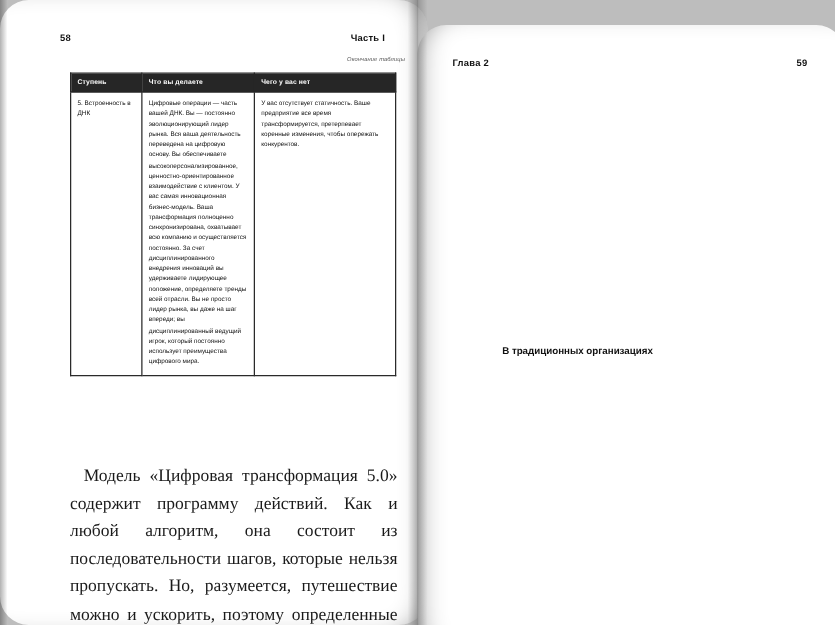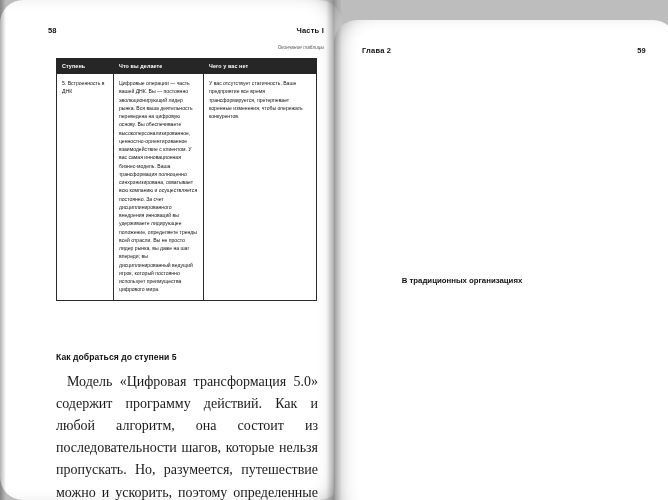--- a/index.html
+++ b/index.html
@@ -38,21 +38,21 @@
   .edge.l { left:0;  background: linear-gradient(to right, rgba(0,0,0,.30), rgba(0,0,0,0)); }
   .edge.r { right:0; background: linear-gradient(to left,  rgba(0,0,0,.30), rgba(0,0,0,0)); }
 
   
   .runhead {
     position: absolute; top: 26px;
     font-size: 7.5px; font-weight: bold; letter-spacing: .2px;
     color: #111;
   }
   .left  .runhead.folio { left: 48px; }
-  .left  .runhead.title { right: 18px; font-weight: bold; }
+  .left  .runhead.title { right: 34px; font-weight: bold; }
   .right .runhead.title { left: 28px; }
   .right .runhead.folio { right: 30px; }
 
   
   .tbl-caption {
     position: absolute; right: 18px; top: 45px;
     font-size: 4.6px; color: #555; font-style: italic;
     letter-spacing: .1px;
   }
   table.steps {
@@ -137,21 +137,20 @@
       </thead>
       <tbody>
         <tr>
           <td class="c-step">5. Встроенность в ДНК</td>
           <td>Цифровые операции — часть вашей ДНК. Вы — постоянно эволюционирующий лидер рынка. Вся ваша деятельность переведена на цифровую основу. Вы обеспечиваете высокоперсонализированное, ценностно-ориентированное взаимодействие с клиентом. У вас самая инновационная бизнес-модель. Ваша трансформация полноценно синхронизирована, охватывает всю компанию и осуществляется постоянно. За счет дисциплинированного внедрения инноваций вы удерживаете лидирующее положение, определяете тренды всей отрасли. Вы не просто лидер рынка, вы даже на шаг впереди; вы дисциплинированный ведущий игрок, который постоянно использует преимущества цифрового мира.</td>
           <td>У вас отсутствует статичность. Ваше предприятие все время трансформируется, претерпевает коренные изменения, чтобы опережать конкурентов.</td>
         </tr>
       </tbody>
     </table>
 
-    <div class="sec-head">Как добраться до ступени 5</div>
 
     <div class="body-par">Модель «Цифровая трансформация 5.0» содержит программу действий. Как и любой алгоритм, она состоит из последовательности шагов, которые нельзя пропускать. Но, разумеется, путешествие можно и ускорить, поэтому определенные шаги могут быть объединены, чтобы создавалась иллюзия «скачка».</div>
 
     <div class="edge l"></div>
   </div>
 
   <div class="page right">
 
     <div class="runhead title">Глава 2</div>
     <div class="runhead folio">59</div>

